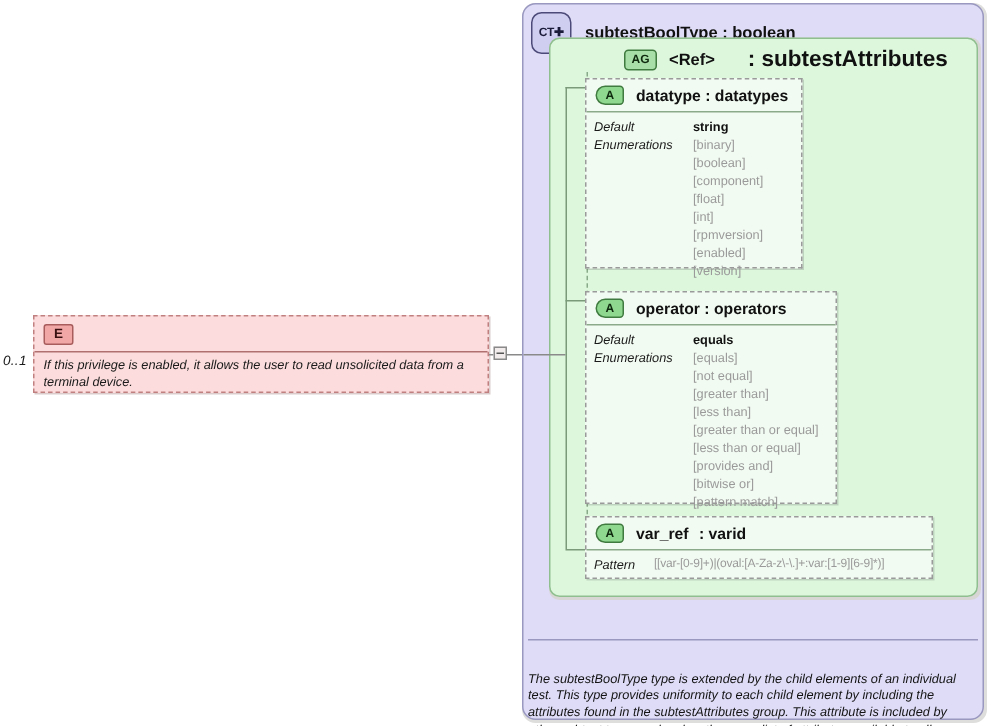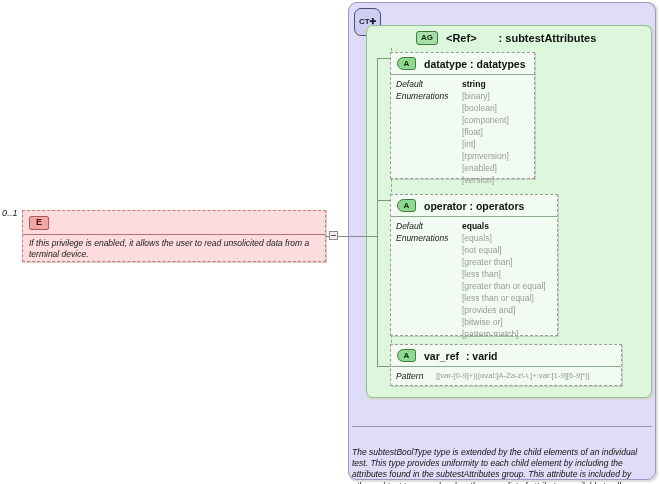--- a/index.html
+++ b/index.html
@@ -12,21 +12,21 @@
     position: relative;
     width: 660px;
     height: 484px;
     background: #ffffff;
     overflow: hidden;
   }
 
   
   .cardinality {
     position: absolute;
-    left: 2px; top: 208px;
+    left: 2px; top: 235px;
     font-size: 9px;
     font-style: italic;
     color: #1a1a1a;
     letter-spacing: .2px;
   }
   .elem-box {
     position: absolute;
     left: 22px; top: 210px;
     width: 304px; height: 52px;
     background: #fcdcdc;
@@ -167,21 +167,21 @@
     line-height: 1;
   }
   .ag-ref {
     margin-left: 8px;
     font-size: 11px;
     font-weight: bold;
     color: #111111;
   }
   .ag-type {
     margin-left: 22px;
-    font-size: 11px;
+    font-size: 15px;
     font-weight: bold;
     color: #111111;
   }
 
   
   .tree-v {
     position: absolute;
     width: 1px;
     background: #7a9a7a;
   }
@@ -292,20 +292,21 @@
   <div class="expand-box" style="left:329px; top:231px;"></div>
   <div class="conn-line" style="left:338px; top:236px; width:11px;"></div>
 
   <div class="ct-panel">
     <div class="ct-panel-inner">
       <div class="ct-header">
         <div class="ct-badge">
           <span>CT</span>
             <span>✚</span>
         </div>
+        <div class="ct-title">subtestBoolType : boolean</div>
       </div>
     </div>
   </div>
 
   <div class="ag-panel">
     <div class="ag-panel-inner">
       <div class="ag-header">
         <div class="ag-badge">AG</div>
         <div class="ag-ref">&lt;Ref&gt;</div>
         <div class="ag-type">: subtestAttributes</div>

